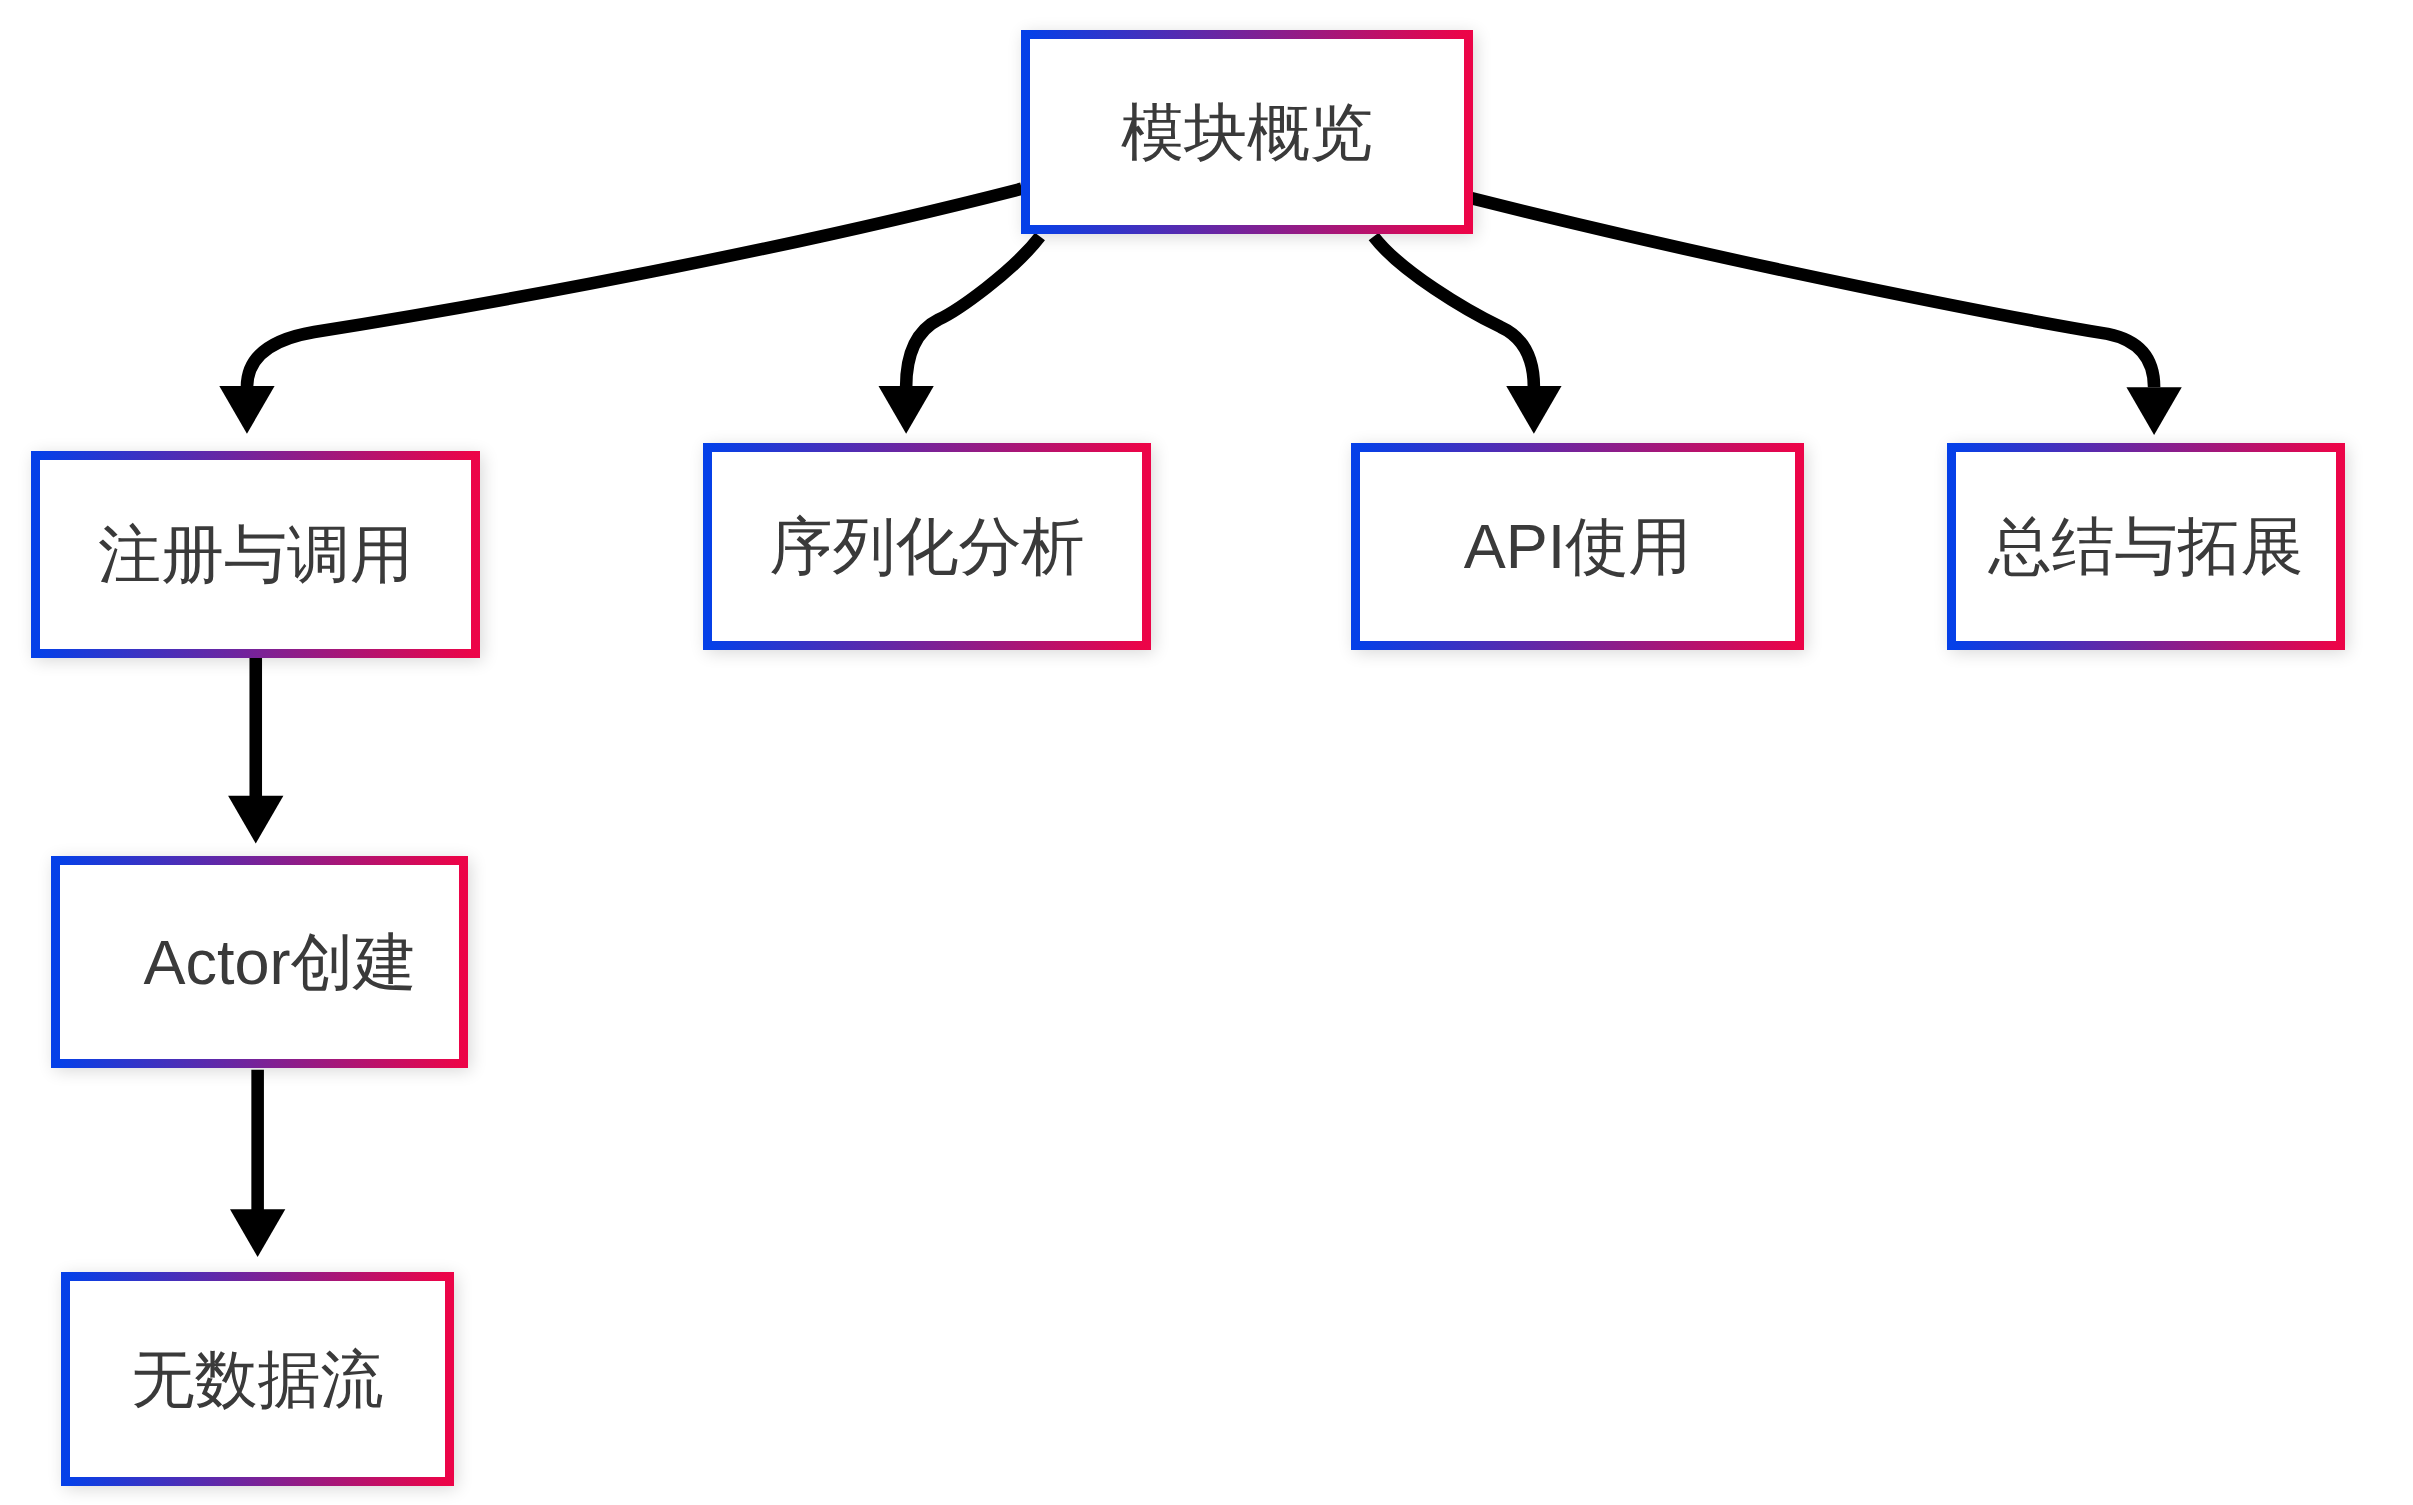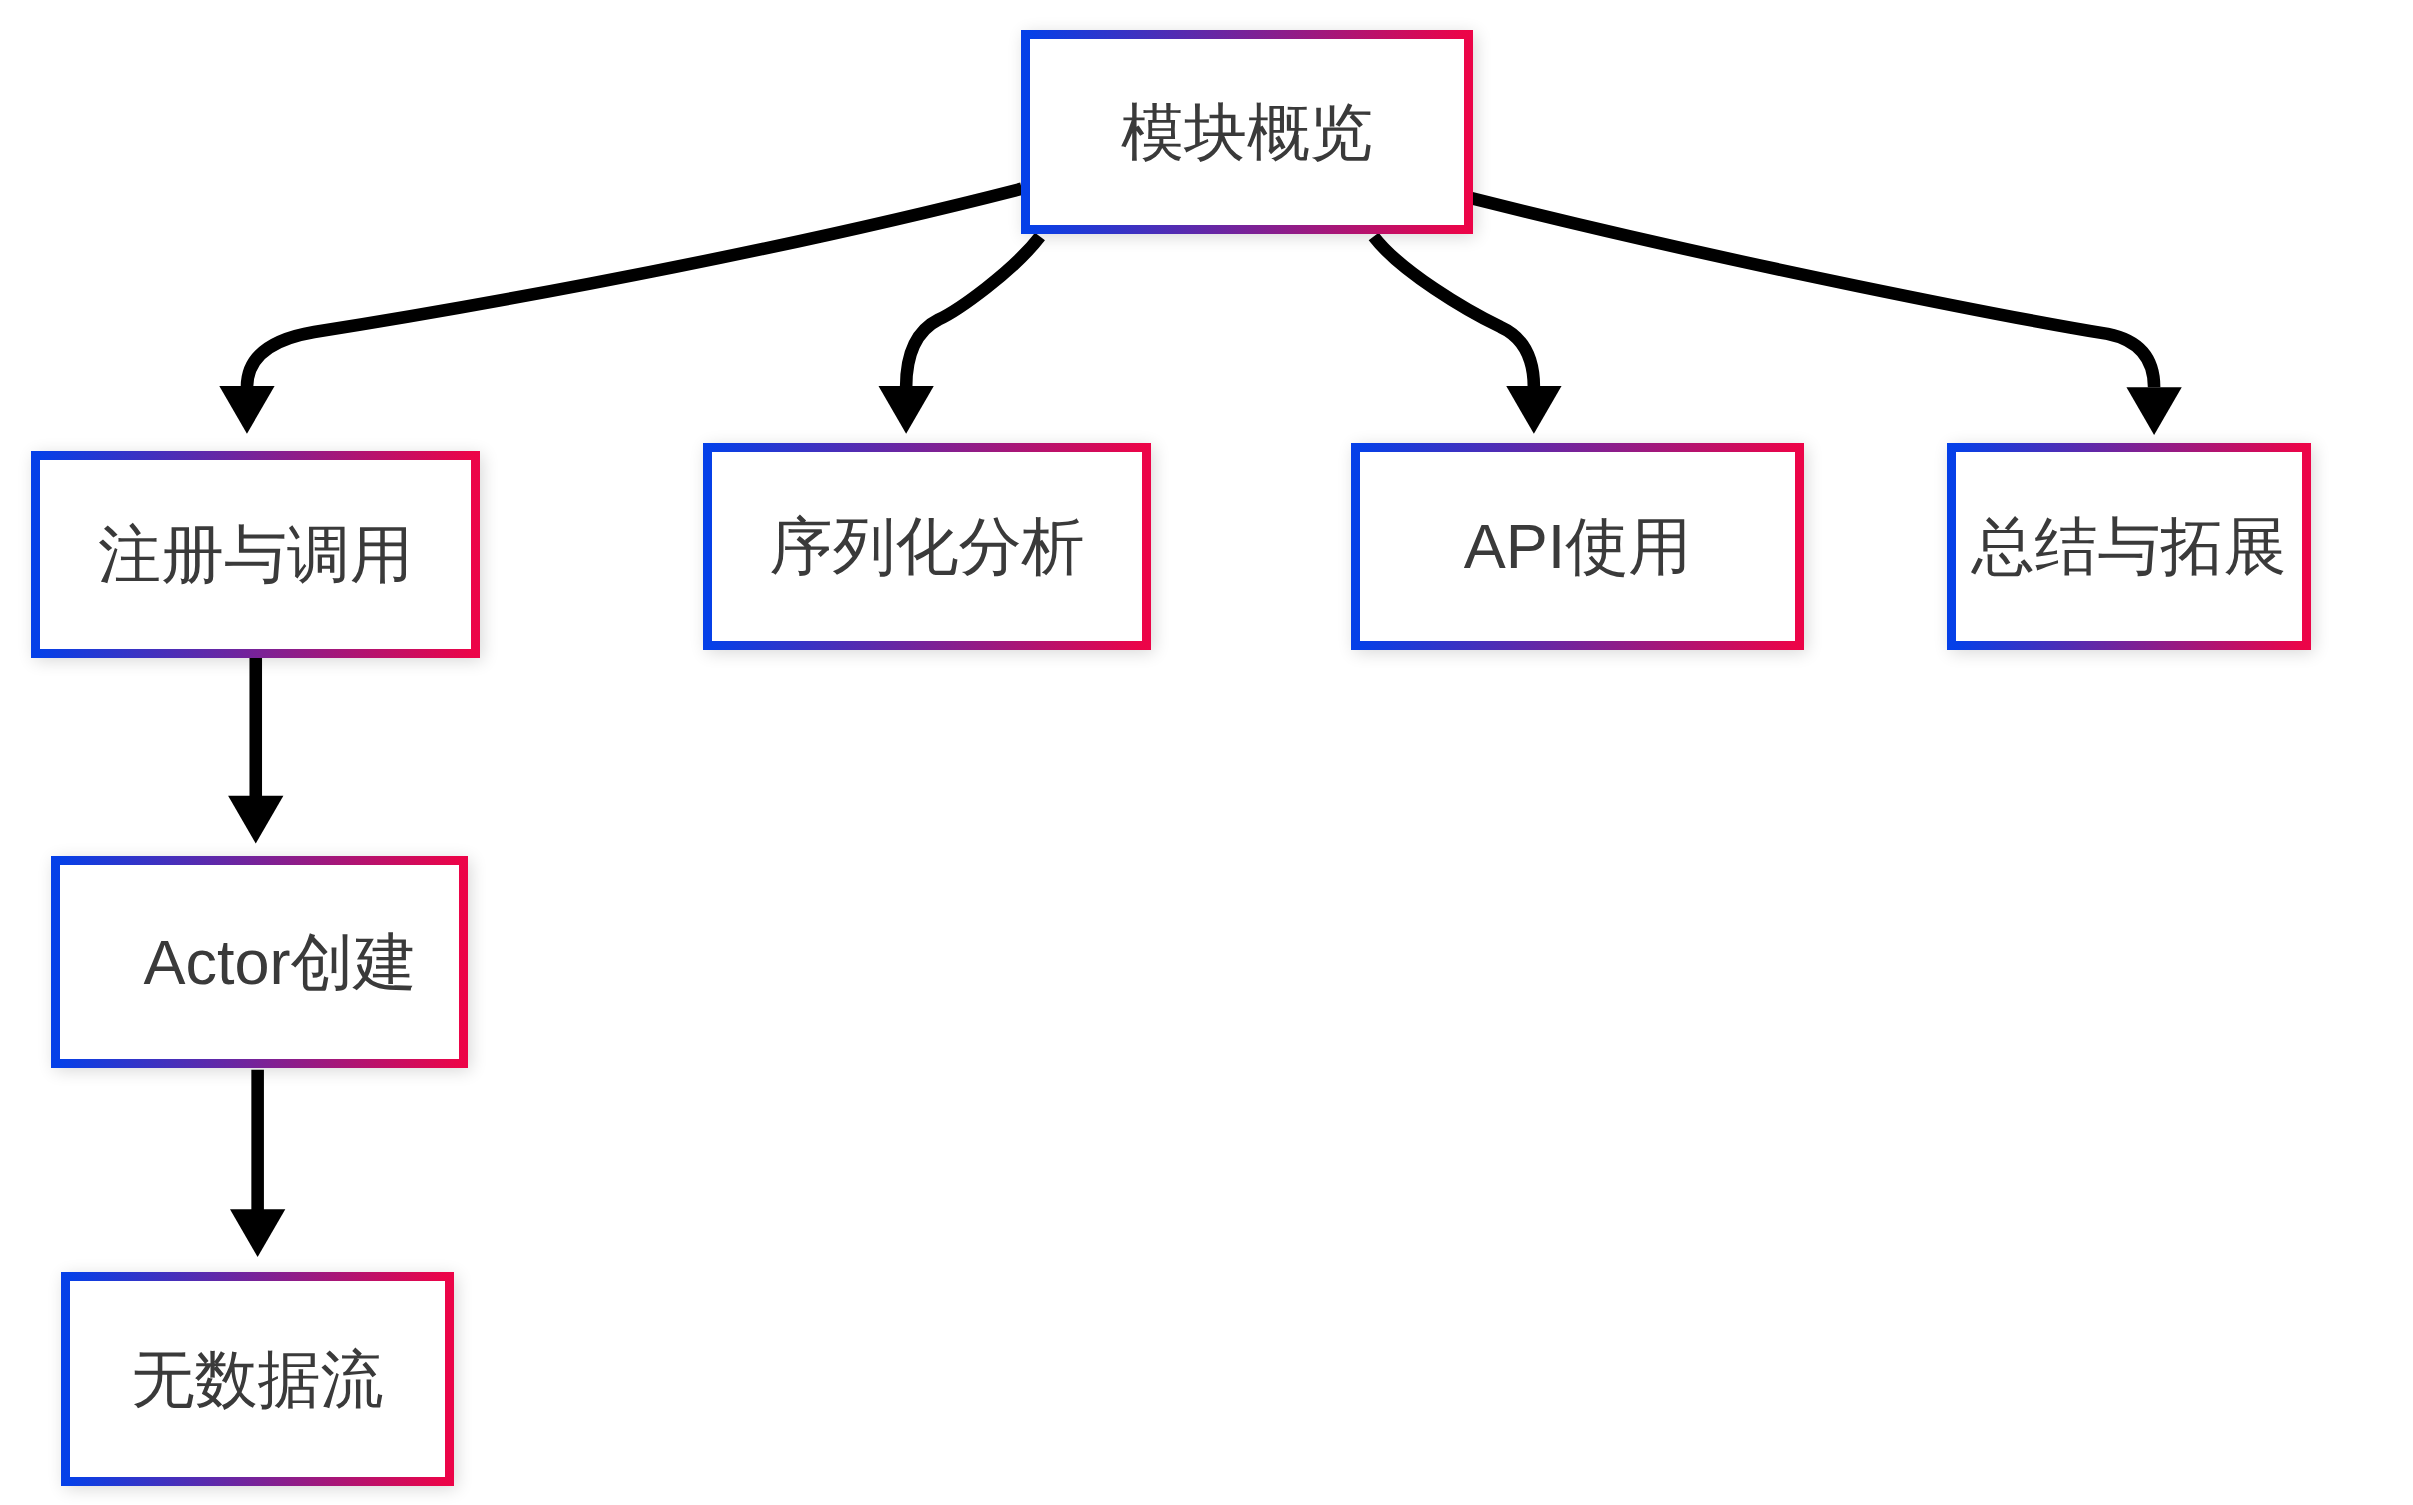--- a/index.html
+++ b/index.html
@@ -41,21 +41,21 @@
     color: #3a3a3a;
     font-size: 63px;
     line-height: 1;
     white-space: nowrap;
     text-align: center;
   }
   .node-overview  { left: 1021px; top:   30px; width: 452px; height: 204px; }
   .node-register  { left:   31px; top:  443px; width: 449px; height: 207px; margin-top: 8px; }
   .node-serialize { left: 703px; top:  443px; width: 448px; height: 207px; }
   .node-api       { left: 1351px; top:  443px; width: 453px; height: 207px; }
-  .node-summary   { left: 1947px; top:  443px; width: 364px; height: 207px; }
+  .node-summary   { left: 1947px; top:  443px; width: 398px; height: 207px; }
   .node-actor     { left:   51px; top: 856px; width: 417px; height: 212px; padding-left: 41px; }
   .node-nodata    { left:   61px; top: 1272px; width: 393px; height: 214px; }
   .edge-line {
     fill: none;
     stroke: #000000;
     stroke-width: 20;
     stroke-linejoin: round;
   }
   .edge-head {
     fill: #000000;

